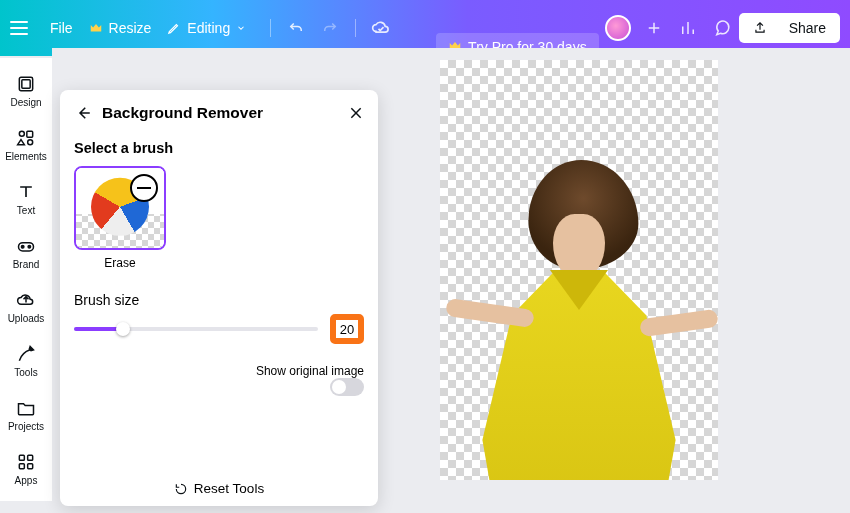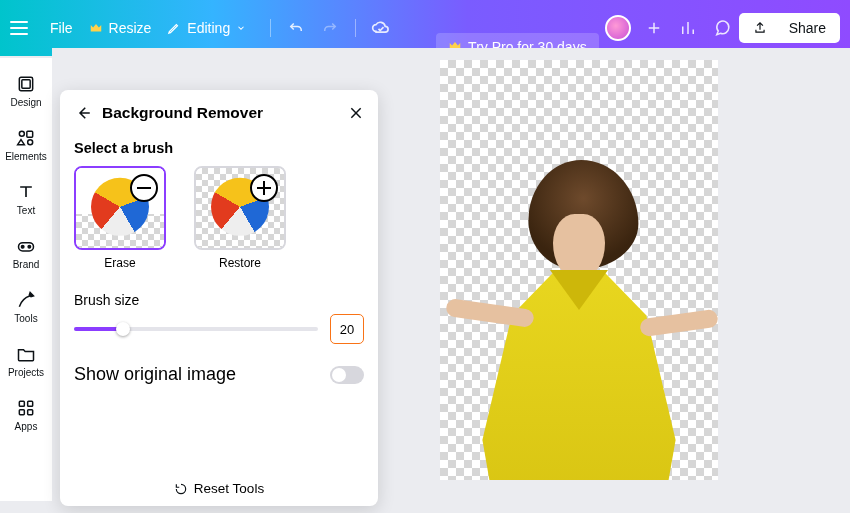--- a/index.html
+++ b/index.html
@@ -40,22 +40,22 @@
   .handle{position:absolute;right:6px;top:6px;width:28px;height:28px;border-radius:50%;background:#fff;border:2.5px solid #000;display:flex;align-items:center;justify-content:center;}
   .handle::before,.handle::after{content:"";position:absolute;background:#000;}
   .handle::before{width:14px;height:2.5px;}
   .handle.plus::after{width:2.5px;height:14px;}
   .brush-lbl{font-size:12px;text-align:center;margin-top:6px;}
   .field-lbl{font-size:14px;margin-top:22px;margin-bottom:6px;}
   .sliderrow{display:flex;align-items:center;gap:12px;}
   .slider{flex:1;height:4px;background:#e4e4ea;border-radius:2px;position:relative;}
   .slider-fill{position:absolute;left:0;top:0;bottom:0;background:#8b3dff;border-radius:2px;}
   .slider-thumb{position:absolute;top:50%;transform:translate(-50%,-50%);width:14px;height:14px;border-radius:50%;background:#fff;box-shadow:0 1px 3px rgba(0,0,0,.35);cursor:grab;}
-  .numbox{width:34px;height:30px;border:1px solid #f97316;border-radius:5px;display:flex;align-items:center;justify-content:center;font-size:13px;}
-  .togrow{display:flex;align-items:center;justify-content:space-between;margin-top:20px;font-size:18px;}
+  .numbox{width:34px;height:30px;border:6px solid #f97316;border-radius:5px;display:flex;align-items:center;justify-content:center;font-size:13px;}
+  .togrow{display:flex;align-items:flex-end;justify-content:space-between;margin-top:20px;font-size:12px;flex-direction:column;}
   .toggle{width:34px;height:18px;border-radius:9px;background:#d7d7dd;position:relative;cursor:pointer;}
   .toggle::after{content:"";position:absolute;left:2px;top:2px;width:14px;height:14px;border-radius:50%;background:#fff;}
   .panel-foot{margin-top:auto;padding-top:12px;display:flex;justify-content:center;}
   .reset{font-size:13.5px;font-weight:400;display:flex;align-items:center;gap:6px;cursor:pointer;background:none;border:none;}
   svg{display:block;}
 </style>
 </head>
 <body>
 
 <div class="topbar">
@@ -175,20 +175,29 @@
     </div>
   <div class="navitem">
       <span class="ic">
         <svg width="20" height="20" viewBox="0 0 24 24" fill="none" stroke="#0d1216" stroke-width="1.8">
           <rect x="3" y="8" width="18" height="10" rx="5"></rect>
           <circle cx="8" cy="13" r="1.5" fill="#0d1216"></circle>
           <circle cx="16" cy="13" r="1.5" fill="#0d1216"></circle>
         </svg>
       </span>
       <span>Brand</span>
+    </div>
+  <div class="navitem">
+      <span class="ic">
+        <svg width="20" height="20" viewBox="0 0 24 24" fill="none" stroke="#0d1216" stroke-width="1.8">
+          <path d="M6 17a4 4 0 010-8 6 6 0 0111 2 3 3 0 010 6H6z"></path>
+          <path d="M12 8v7M9 11l3-3 3 3"></path>
+        </svg>
+      </span>
+      <span>Uploads</span>
     </div>
   <div class="navitem">
       <span class="ic">
         <svg width="20" height="20" viewBox="0 0 24 24" fill="none" stroke="#0d1216" stroke-width="1.8">
           <path d="M4 20c2-6 7-11 13-13"></path>
           <path d="M17 3l4 4-3 1-2-2 1-3z" fill="#0d1216"></path>
         </svg>
       </span>
       <span>Tools</span>
     </div>
@@ -243,28 +252,20 @@
     <div class="subhdr">Select a brush</div>
     <div class="brushes">
       <div class="brush selected">
         <div class="brush-box">
             <div class="brush-check whitetop"></div>
             <div class="ball"></div>
             <div class="handle"></div>
           </div>
         <div class="brush-lbl">Erase</div>
       </div>
-      <div class="brush">
-        <div class="brush-box">
-            <div class="brush-check"></div>
-            <div class="ball"></div>
-            <div class="handle plus"></div>
-          </div>
-        <div class="brush-lbl">Restore</div>
-      </div>
     </div>
 
     <div class="field-lbl">Brush size</div>
     <div class="sliderrow">
       <div class="slider">
         <div class="slider-fill" style="width:20%"></div>
         <div class="slider-thumb" style="left:20%"></div>
       </div>
       <div class="numbox">20</div>
     </div>

